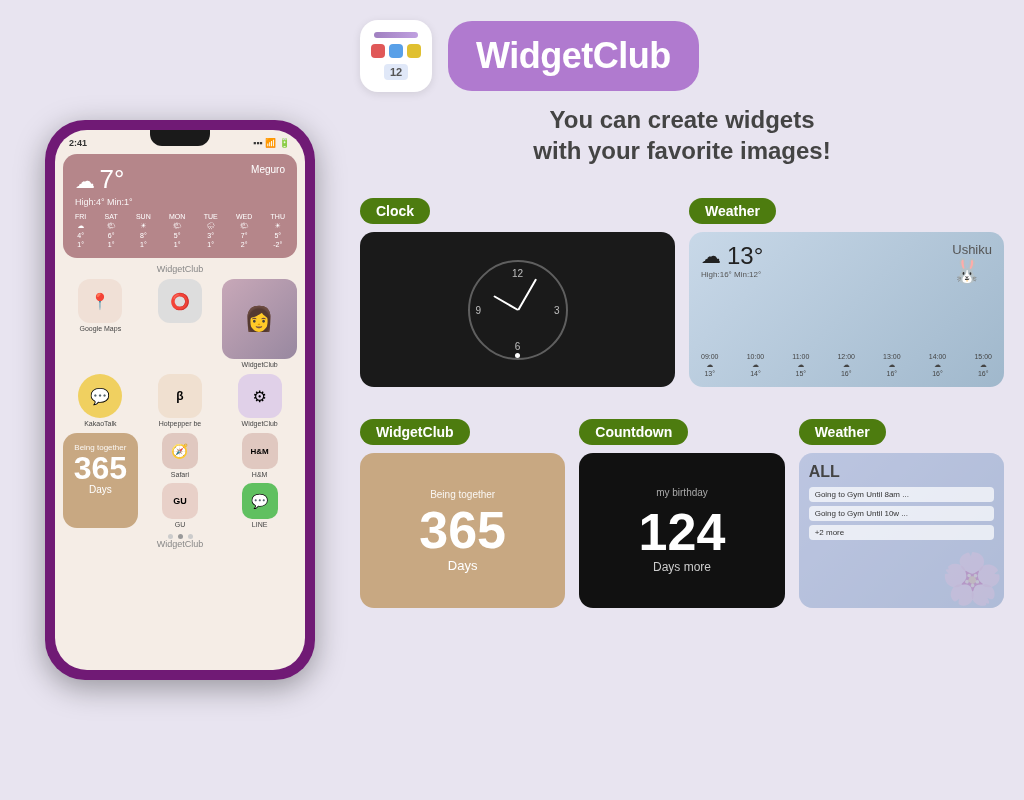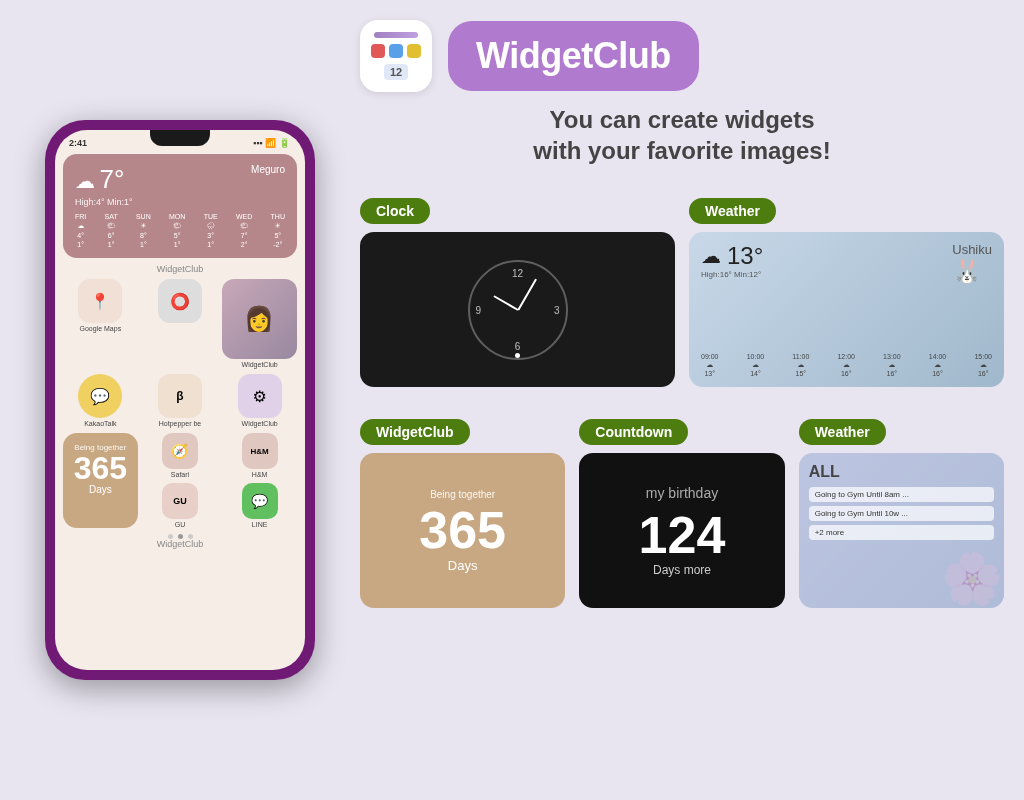--- a/index.html
+++ b/index.html
@@ -361,21 +361,21 @@
       border-radius: 14px;
       height: 155px;
       display: flex;
       flex-direction: column;
       align-items: center;
       justify-content: center;
       color: white;
       text-align: center;
       padding: 12px;
     }
-    .cp-label { font-size: 14px; color: #aaa; margin-bottom: 8px; }
+    .cp-label { font-size: 10px; color: #aaa; margin-bottom: 8px; }
     .cp-number { font-size: 52px; font-weight: 700; line-height: 1; }
     .cp-days { font-size: 12px; color: #ccc; margin-top: 2px; }
     
     .reminder-preview {
       border-radius: 14px;
       height: 155px;
       overflow: hidden;
       position: relative;
       background: linear-gradient(135deg, #c8d0e8 0%, #a8b8d0 100%);
     }

